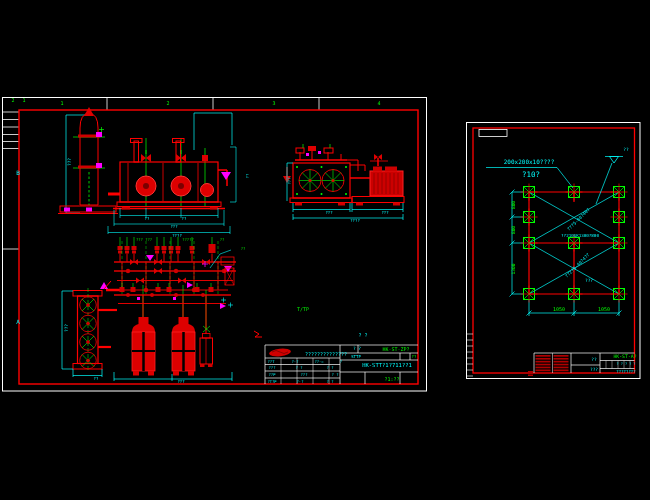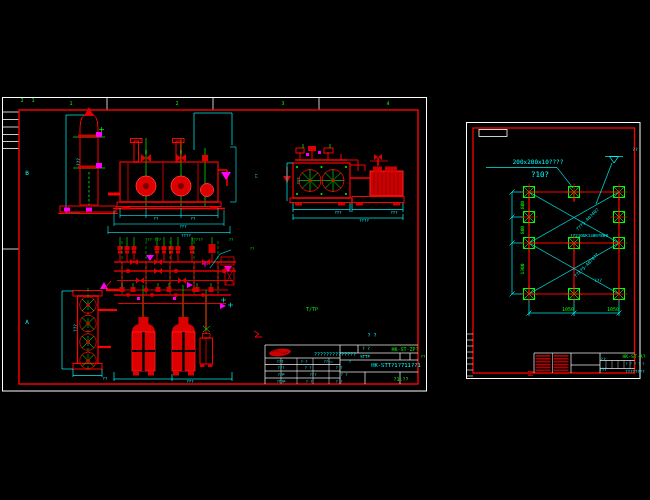--- a/index.html
+++ b/index.html
@@ -1,19 +1,19 @@
 <!DOCTYPE html>
 <html><head>
 <meta charset="utf-8">
 <style>
   html,body{margin:0;padding:0;background:#000;}
   #canvas{position:relative;width:650px;height:500px;background:#000;overflow:hidden;
           font-family:"DejaVu Sans Mono",monospace;}
   #linework{position:absolute;left:0;top:0;}
-  #annot-layer{position:absolute;left:17px;top:0;width:550px;height:500px;pointer-events:none;}
+  #annot-layer{position:absolute;left:8px;top:0;width:550px;height:500px;pointer-events:none;}
   .ann{position:absolute;white-space:pre;line-height:1;letter-spacing:0;
        font-family:"DejaVu Sans Mono",monospace;transform-origin:center;}
 </style>
 </head>
 <body>
 
 <div id="canvas">
 <svg id="linework" width="650" height="500">
 
   <g>

